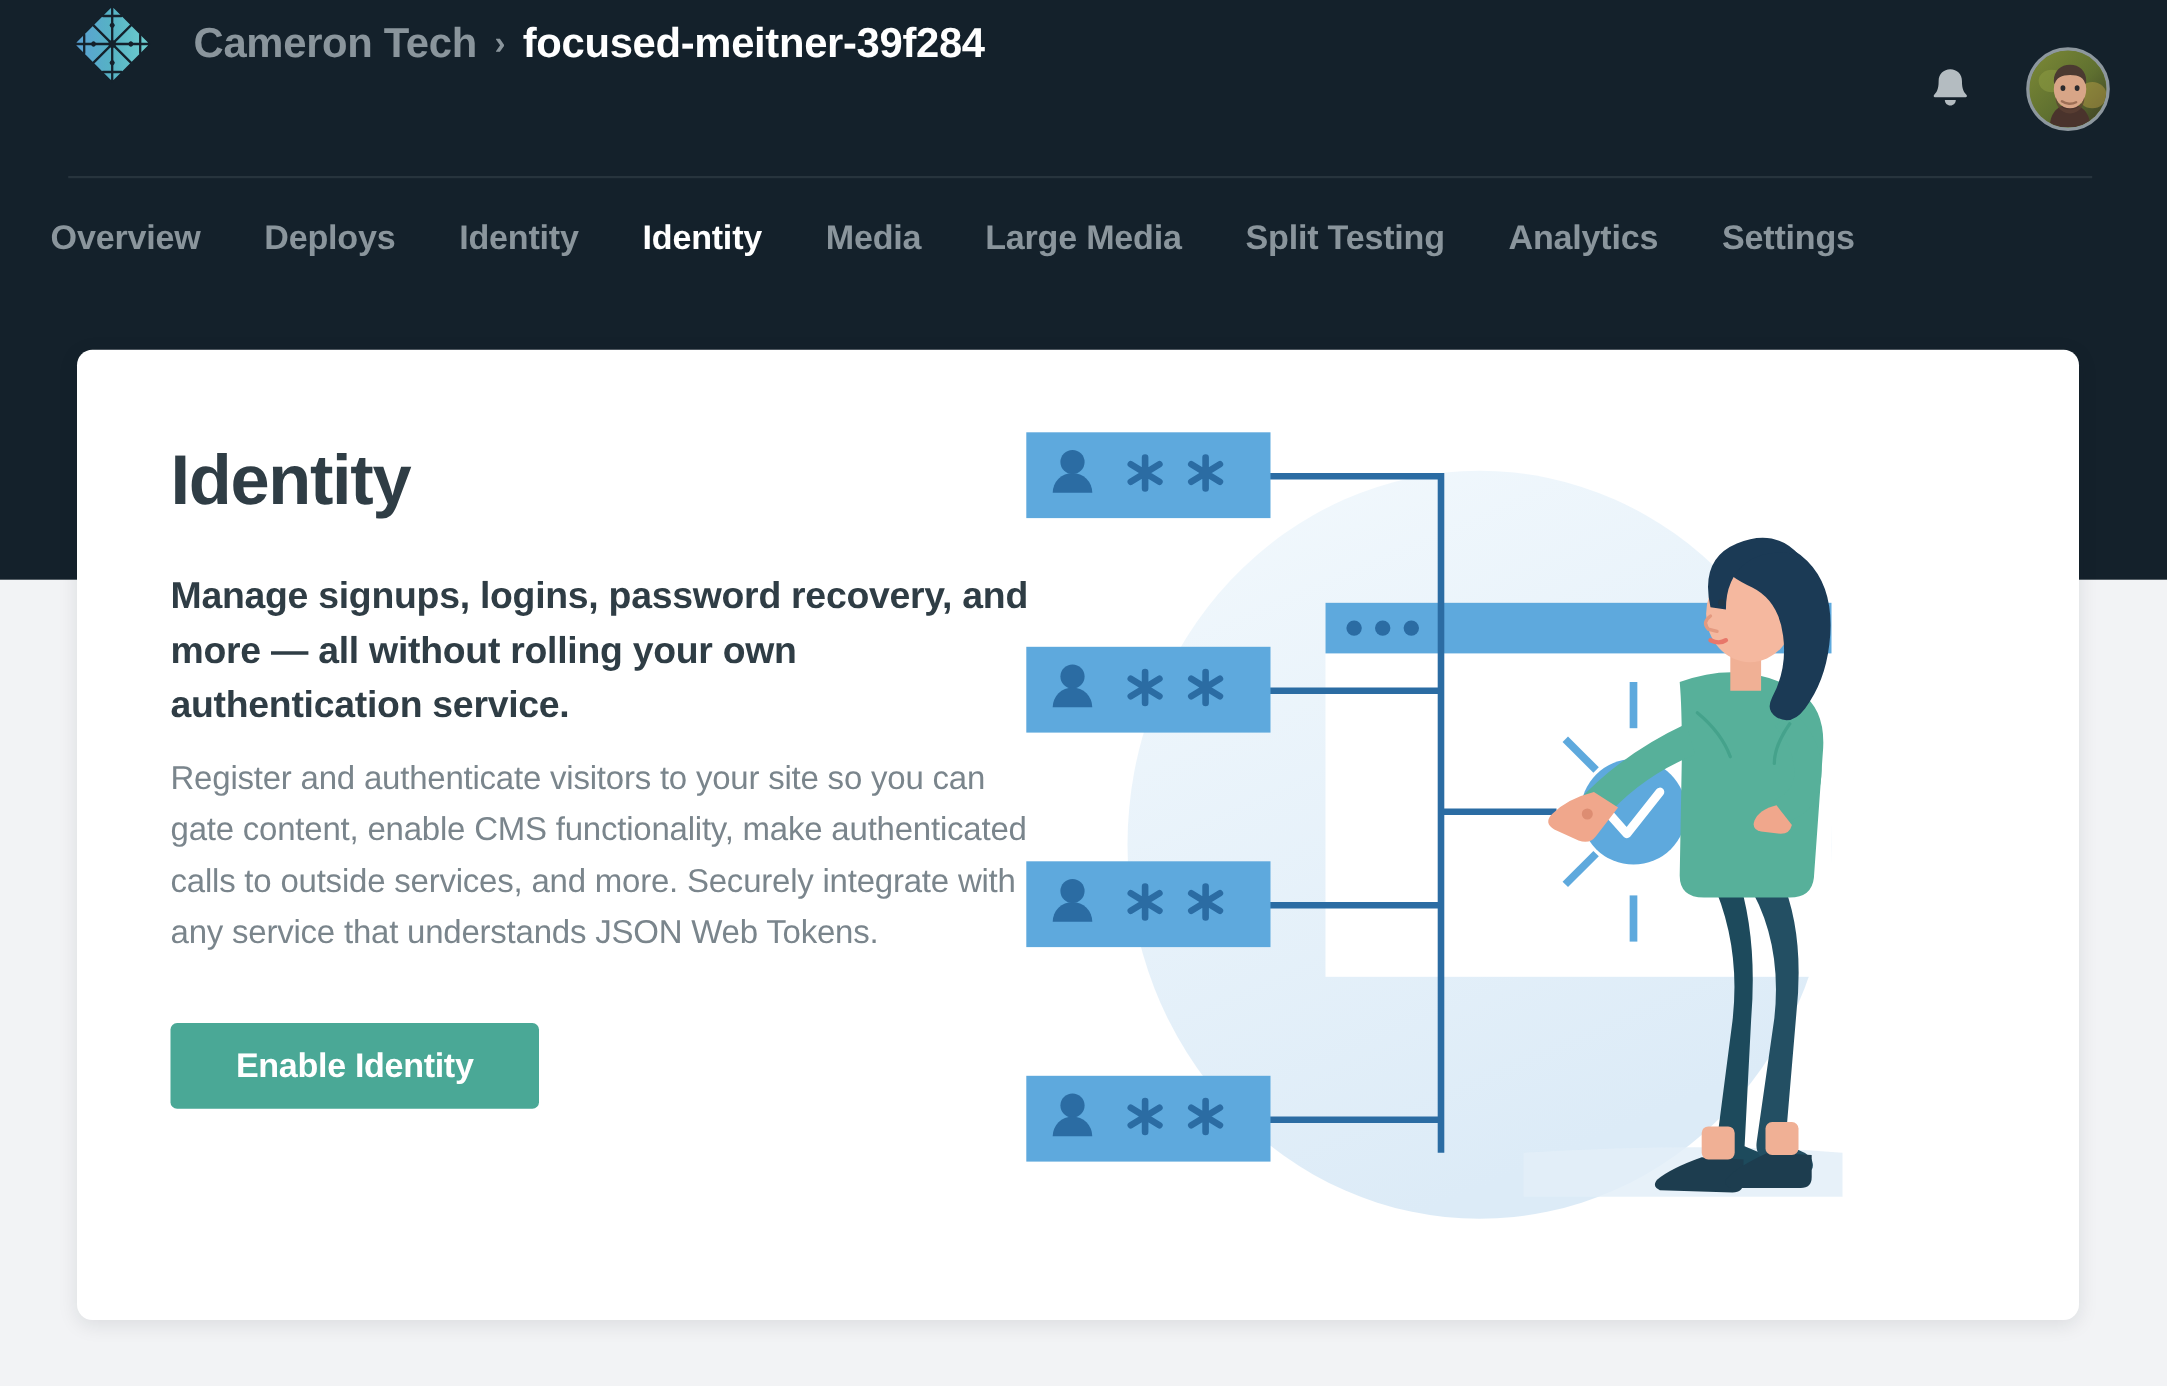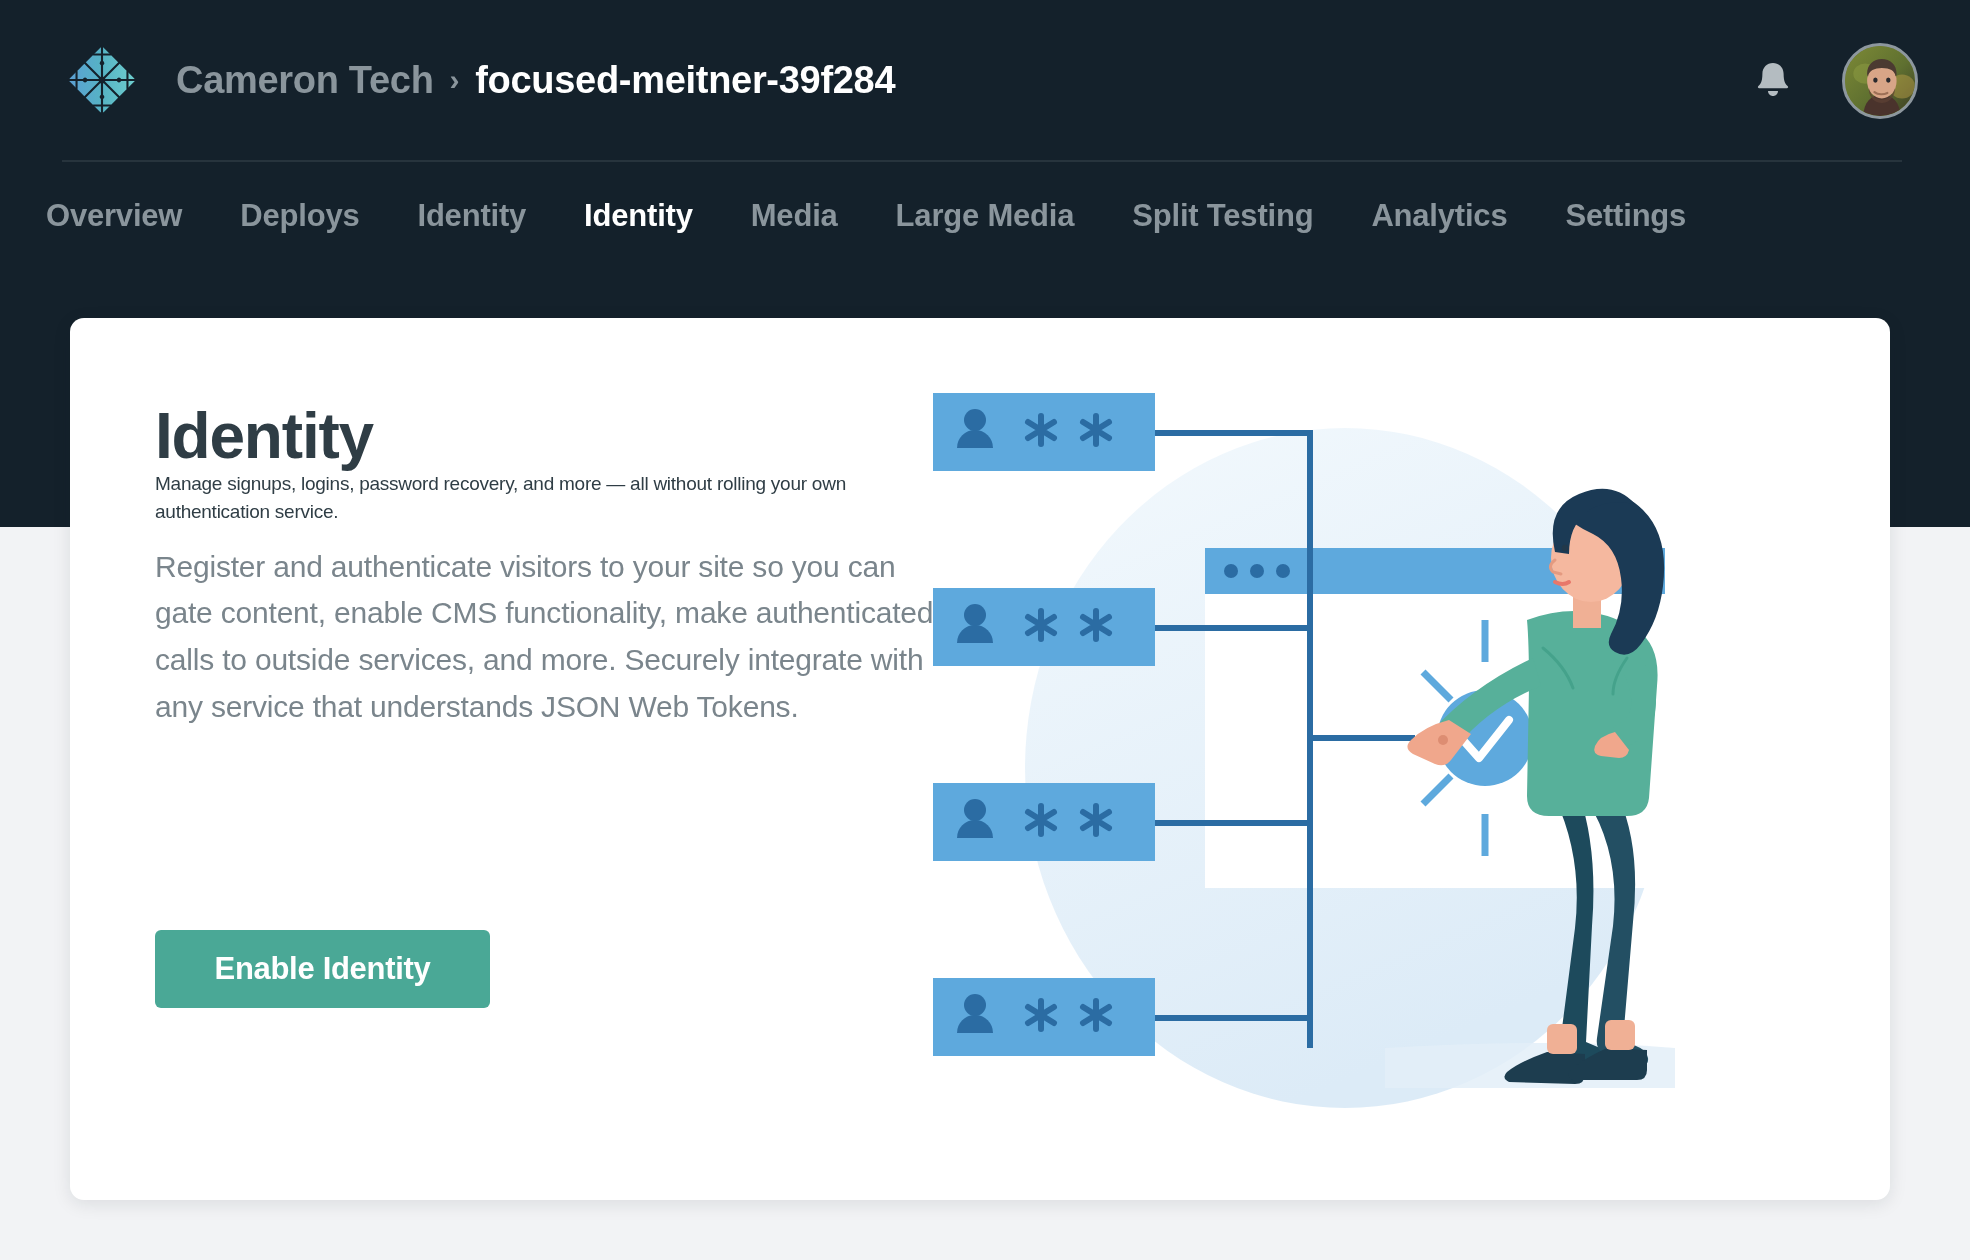--- a/index.html
+++ b/index.html
@@ -11,21 +11,21 @@
   }
   #app { position:relative; width:1970px; height:1260px; }
 
   
   .topchrome {
     position:absolute; left:0; top:0; width:1970px; height:527px;
     background:#14212b;
   }
   .topbar {
     position:absolute; left:0; top:0; width:1970px; height:160px;
-    display:flex; align-items:center;
+    display:flex; align-items:flex-start;
   }
   .brand { display:flex; align-items:center; padding-left:62px; }
   .logo { width:80px; height:80px; flex:0 0 80px; }
   .crumbs {
     display:flex; align-items:center; margin-left:34px;
     font-size:38px; letter-spacing:-0.3px;
   }
   .crumb-org { color:#8a959c; font-weight:700; }
   .crumb-sep { color:#8a959c; font-weight:700; margin:0 16px; font-size:30px; }
   .crumb-site { color:#ffffff; font-weight:700; }
@@ -69,22 +69,22 @@
     overflow:hidden;
   }
   .card-inner { position:relative; width:100%; height:100%; }
 
   .copy { position:absolute; left:85px; top:85px; width:830px; }
   .page-title {
     font-size:64px; font-weight:700; color:#2f3d45;
     letter-spacing:-1.2px; line-height:1.05;
   }
   .lead {
-    font-size:19px; line-height:1.46;
-    color:#2f3d45; font-weight:400; letter-spacing:-0.25px;
+    margin-top:48px; font-size:34px; line-height:1.46;
+    color:#2f3d45; font-weight:700; letter-spacing:-0.25px;
     max-width:790px;
   }
   .body-copy {
     margin-top:18px; font-size:30px; line-height:1.56;
     color:#7a858c; font-weight:400; letter-spacing:-0.2px;
     max-width:790px;
   }
   .docs-link {
     display:inline-flex; align-items:center; gap:16px;
     margin-top:46px; font-size:30px; font-weight:700;

